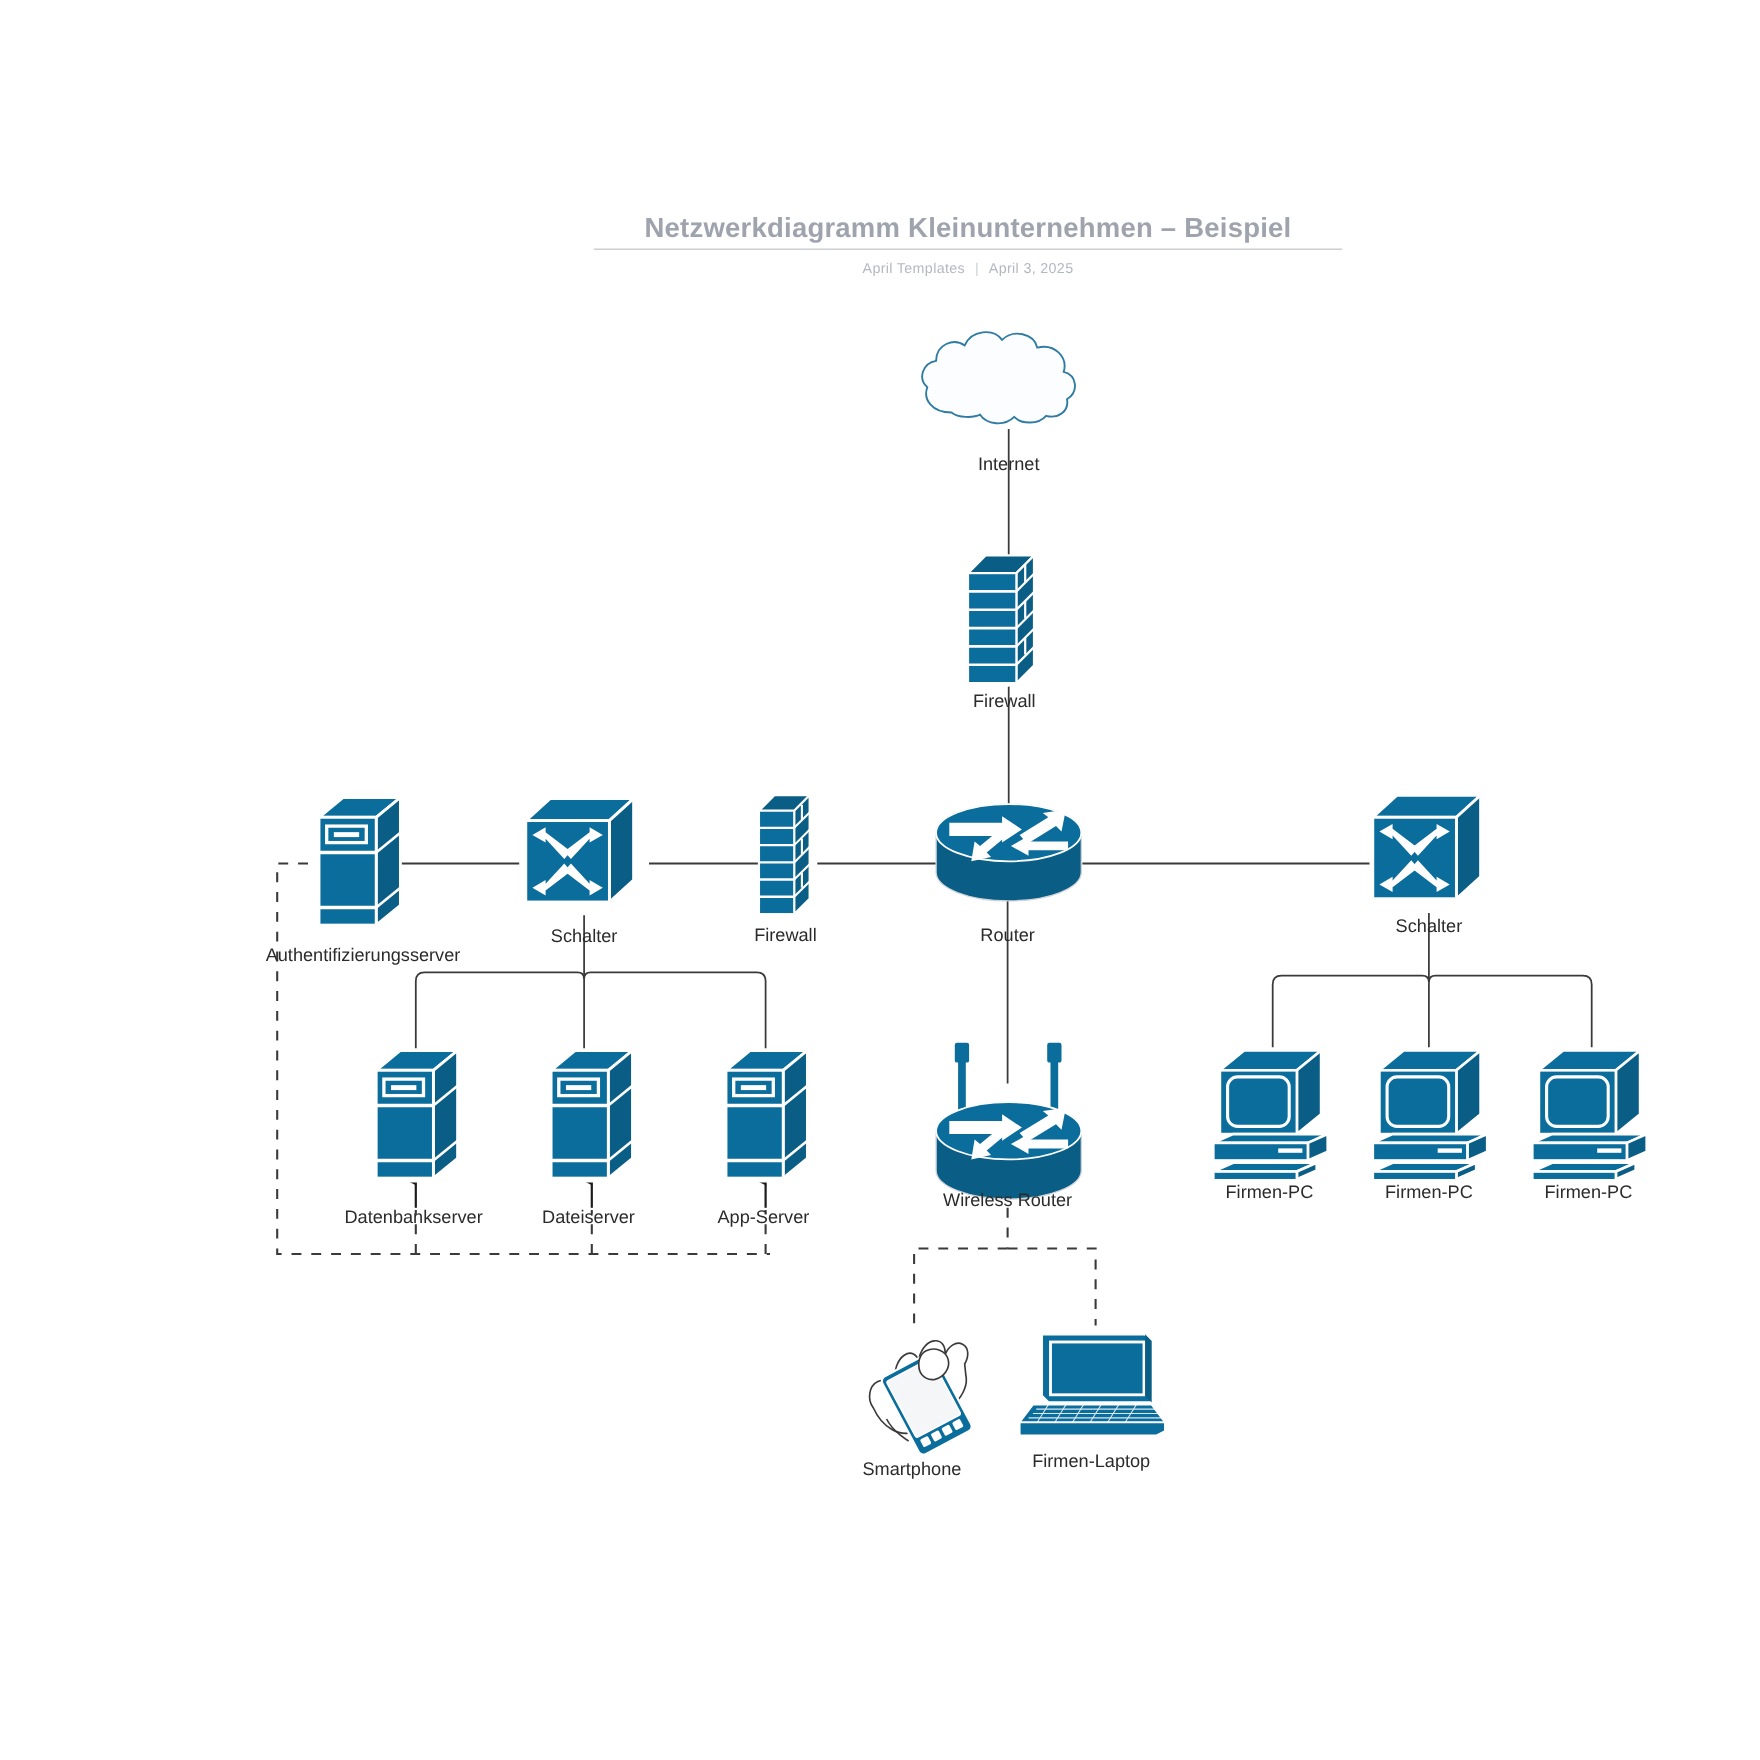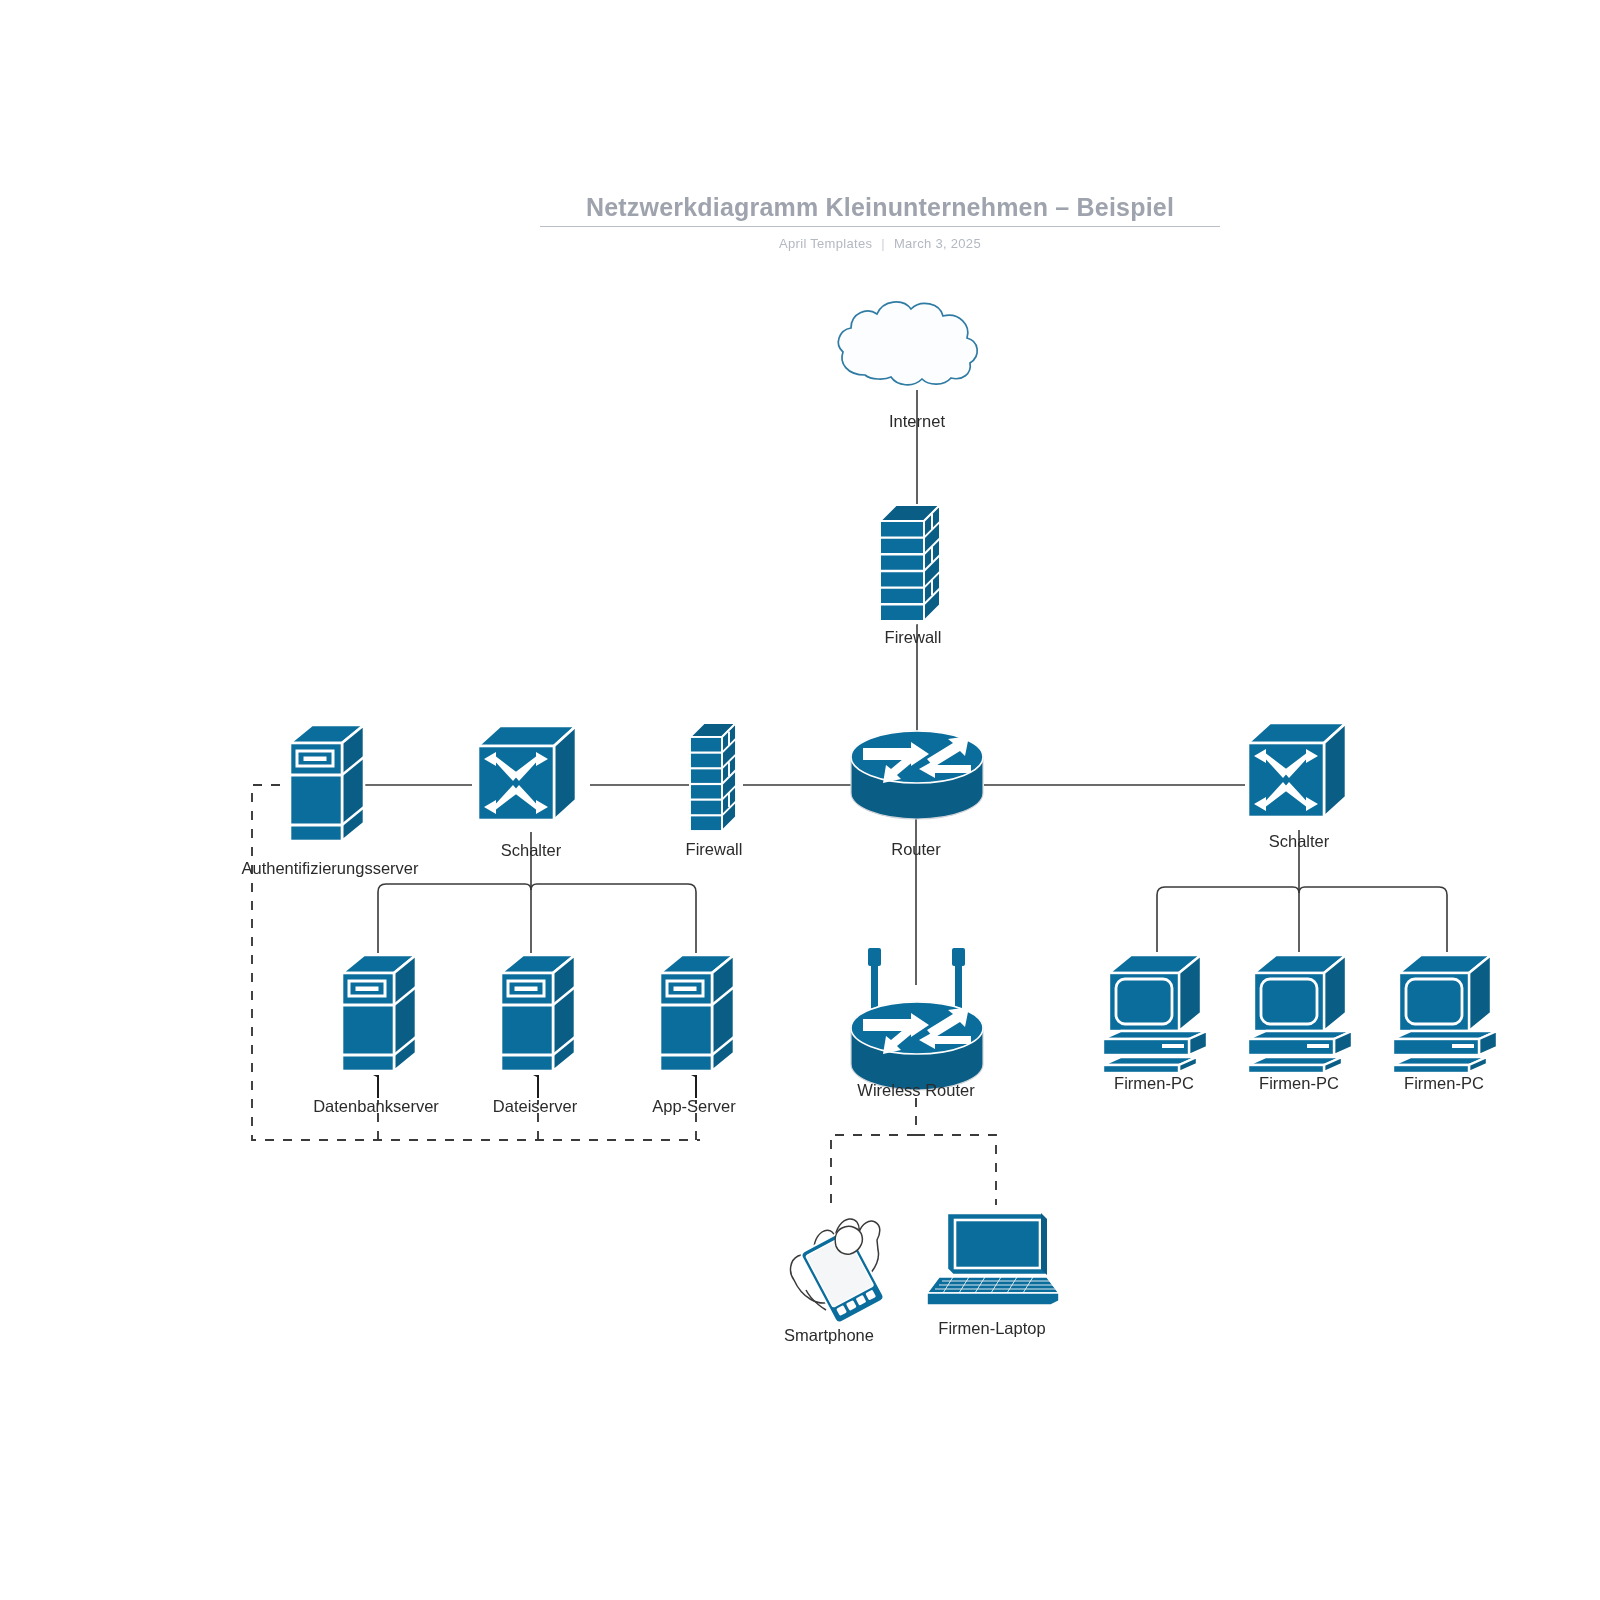--- a/index.html
+++ b/index.html
@@ -23,21 +23,21 @@
 </style>
 </head>
 <body>
 
 <div id="stage">
 
   <div id="header">
     <div id="title">Netzwerkdiagramm Kleinunternehmen – Beispiel</div>
     <div id="rule"></div>
     <div id="sub">
-      <span>April Templates</span><span class="divider">|</span><span>March 3, 2025</span>
+      <span>April Templates</span><span class="divider">|</span><span>April 3, 2025</span>
     </div>
   </div>
 
   <svg id="diagram" viewBox="0 0 1600 1600">
     <defs>
 
       <marker id="uparrow" markerWidth="10" markerHeight="10" refX="5" refY="9" orient="auto" markerUnits="userSpaceOnUse">
         <path d="M5,0 L10,10 L5,7.2 L0,10 Z" fill="#1b1b1b"></path>
       </marker>
 

